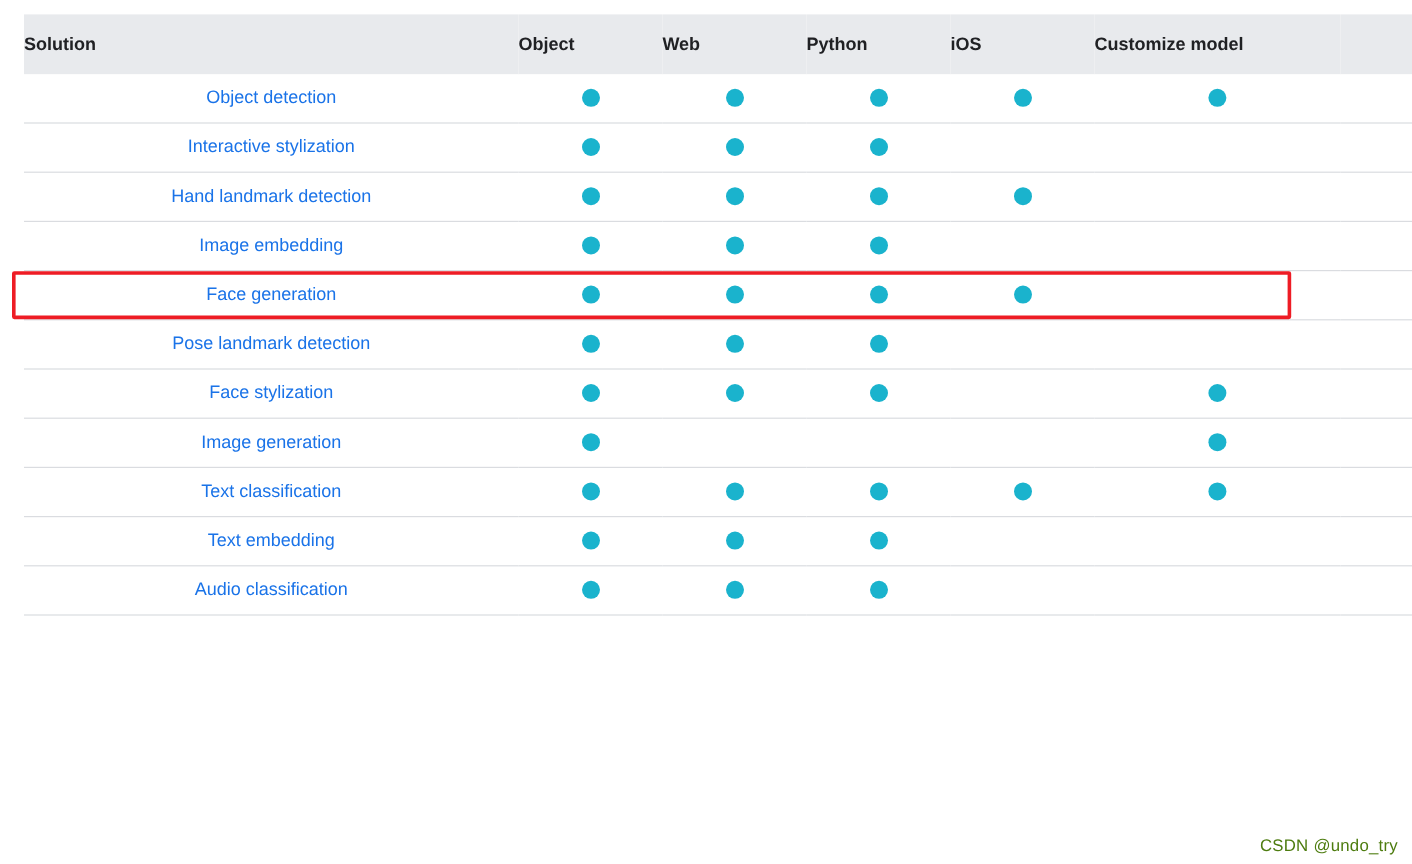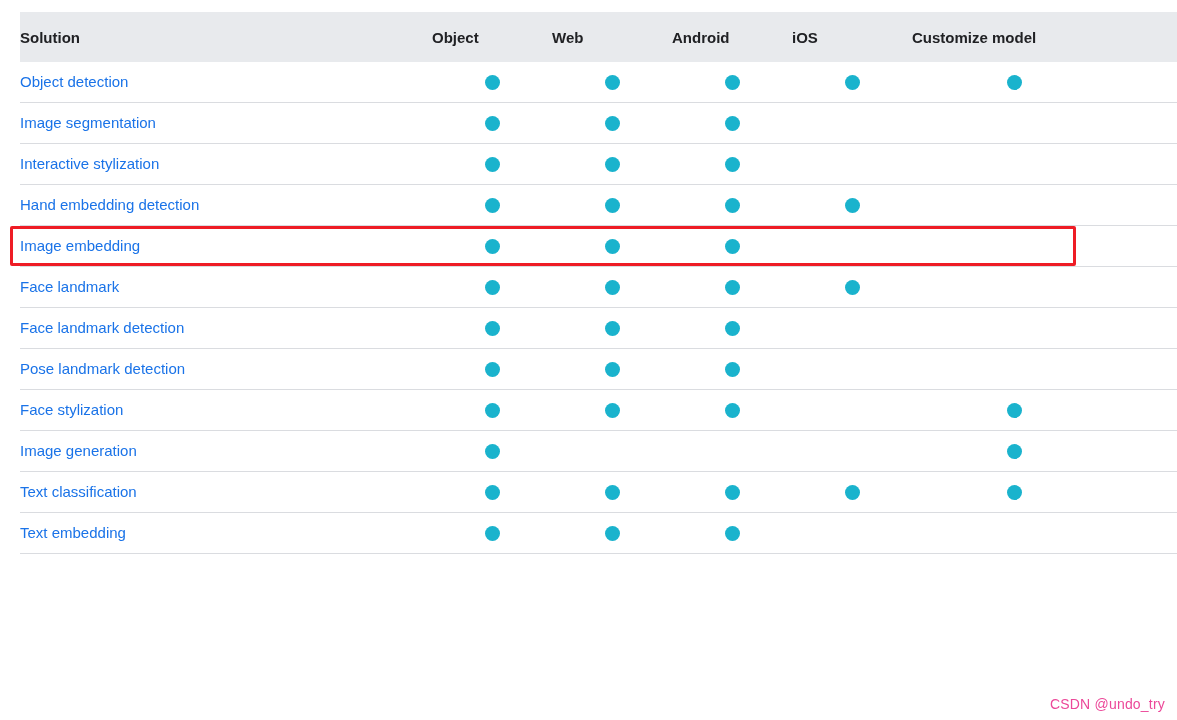--- a/index.html
+++ b/index.html
@@ -53,20 +53,21 @@
   table.solutions tbody td {
     height: 40px;
     padding: 0;
     border-bottom: 1px solid #dadce0;
     vertical-align: middle;
     background: #ffffff;
   }
 
   td.cell-solution {
     padding-left: 10px;
+    text-align: center;
   }
 
   td.cell-mark {
     text-align: center;
   }
 
   .sol-link {
     color: #1a73e8;
     font-size: 15px;
     text-decoration: none;
@@ -96,105 +97,87 @@
     border-radius: 2px;
     box-sizing: content-box;
     pointer-events: none;
     background: transparent;
   }
 
   .watermark {
     position: absolute;
     right: 12px;
     bottom: 8px;
-    color: #ec4899;
+    color: #4d7c0f;
     font-size: 14px;
     letter-spacing: 0.2px;
     white-space: nowrap;
   }
 </style>
 </head>
 <body>
 
 <div id="page">
 
   <div class="table-wrap">
     <table class="solutions">
       <thead>
         <tr>
           <th class="col-solution">Solution</th>
           <th class="col-plat">Object</th>
           <th class="col-plat">Web</th>
-          <th class="col-plat">Android</th>
+          <th class="col-plat">Python</th>
           <th class="col-plat">iOS</th>
           <th class="col-custom">Customize model</th>
           <th class="col-tail"></th>
         </tr>
       </thead>
       <tbody id="table-body">
           <tr>
             <td class="cell-solution"><a class="sol-link">Object detection</a></td>
             <td class="cell-mark"><span class="dot"></span></td>
             <td class="cell-mark"><span class="dot"></span></td>
             <td class="cell-mark"><span class="dot"></span></td>
             <td class="cell-mark"><span class="dot"></span></td>
             <td class="cell-mark"><span class="dot"></span></td>
             <td></td>
           </tr>
           <tr>
-            <td class="cell-solution"><a class="sol-link">Image segmentation</a></td>
-            <td class="cell-mark"><span class="dot"></span></td>
-            <td class="cell-mark"><span class="dot"></span></td>
-            <td class="cell-mark"><span class="dot"></span></td>
-            <td class="cell-mark"><span class="dot hidden"></span></td>
-            <td class="cell-mark"><span class="dot hidden"></span></td>
-            <td></td>
-          </tr>
-          <tr>
             <td class="cell-solution"><a class="sol-link">Interactive stylization</a></td>
             <td class="cell-mark"><span class="dot"></span></td>
             <td class="cell-mark"><span class="dot"></span></td>
             <td class="cell-mark"><span class="dot"></span></td>
             <td class="cell-mark"><span class="dot hidden"></span></td>
             <td class="cell-mark"><span class="dot hidden"></span></td>
             <td></td>
           </tr>
           <tr>
-            <td class="cell-solution"><a class="sol-link">Hand embedding detection</a></td>
+            <td class="cell-solution"><a class="sol-link">Hand landmark detection</a></td>
             <td class="cell-mark"><span class="dot"></span></td>
             <td class="cell-mark"><span class="dot"></span></td>
             <td class="cell-mark"><span class="dot"></span></td>
             <td class="cell-mark"><span class="dot"></span></td>
             <td class="cell-mark"><span class="dot hidden"></span></td>
             <td></td>
           </tr>
           <tr>
             <td class="cell-solution"><a class="sol-link">Image embedding</a></td>
             <td class="cell-mark"><span class="dot"></span></td>
             <td class="cell-mark"><span class="dot"></span></td>
             <td class="cell-mark"><span class="dot"></span></td>
             <td class="cell-mark"><span class="dot hidden"></span></td>
             <td class="cell-mark"><span class="dot hidden"></span></td>
             <td></td>
           </tr>
           <tr>
-            <td class="cell-solution"><a class="sol-link">Face landmark</a></td>
-            <td class="cell-mark"><span class="dot"></span></td>
-            <td class="cell-mark"><span class="dot"></span></td>
-            <td class="cell-mark"><span class="dot"></span></td>
-            <td class="cell-mark"><span class="dot"></span></td>
-            <td class="cell-mark"><span class="dot hidden"></span></td>
-            <td></td>
-          </tr>
-          <tr>
-            <td class="cell-solution"><a class="sol-link">Face landmark detection</a></td>
-            <td class="cell-mark"><span class="dot"></span></td>
-            <td class="cell-mark"><span class="dot"></span></td>
-            <td class="cell-mark"><span class="dot"></span></td>
-            <td class="cell-mark"><span class="dot hidden"></span></td>
+            <td class="cell-solution"><a class="sol-link">Face generation</a></td>
+            <td class="cell-mark"><span class="dot"></span></td>
+            <td class="cell-mark"><span class="dot"></span></td>
+            <td class="cell-mark"><span class="dot"></span></td>
+            <td class="cell-mark"><span class="dot"></span></td>
             <td class="cell-mark"><span class="dot hidden"></span></td>
             <td></td>
           </tr>
           <tr>
             <td class="cell-solution"><a class="sol-link">Pose landmark detection</a></td>
             <td class="cell-mark"><span class="dot"></span></td>
             <td class="cell-mark"><span class="dot"></span></td>
             <td class="cell-mark"><span class="dot"></span></td>
             <td class="cell-mark"><span class="dot hidden"></span></td>
             <td class="cell-mark"><span class="dot hidden"></span></td>
@@ -222,20 +205,29 @@
             <td class="cell-solution"><a class="sol-link">Text classification</a></td>
             <td class="cell-mark"><span class="dot"></span></td>
             <td class="cell-mark"><span class="dot"></span></td>
             <td class="cell-mark"><span class="dot"></span></td>
             <td class="cell-mark"><span class="dot"></span></td>
             <td class="cell-mark"><span class="dot"></span></td>
             <td></td>
           </tr>
           <tr>
             <td class="cell-solution"><a class="sol-link">Text embedding</a></td>
+            <td class="cell-mark"><span class="dot"></span></td>
+            <td class="cell-mark"><span class="dot"></span></td>
+            <td class="cell-mark"><span class="dot"></span></td>
+            <td class="cell-mark"><span class="dot hidden"></span></td>
+            <td class="cell-mark"><span class="dot hidden"></span></td>
+            <td></td>
+          </tr>
+          <tr>
+            <td class="cell-solution"><a class="sol-link">Audio classification</a></td>
             <td class="cell-mark"><span class="dot"></span></td>
             <td class="cell-mark"><span class="dot"></span></td>
             <td class="cell-mark"><span class="dot"></span></td>
             <td class="cell-mark"><span class="dot hidden"></span></td>
             <td class="cell-mark"><span class="dot hidden"></span></td>
             <td></td>
           </tr>
         </tbody>
     </table>
   </div>

